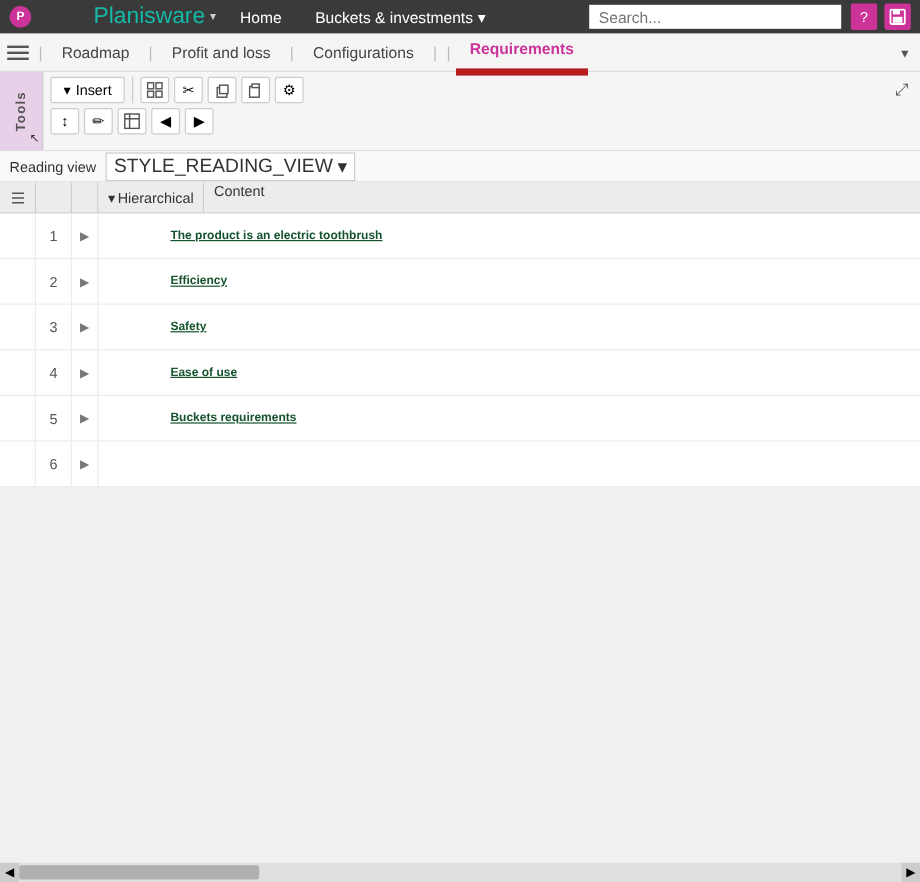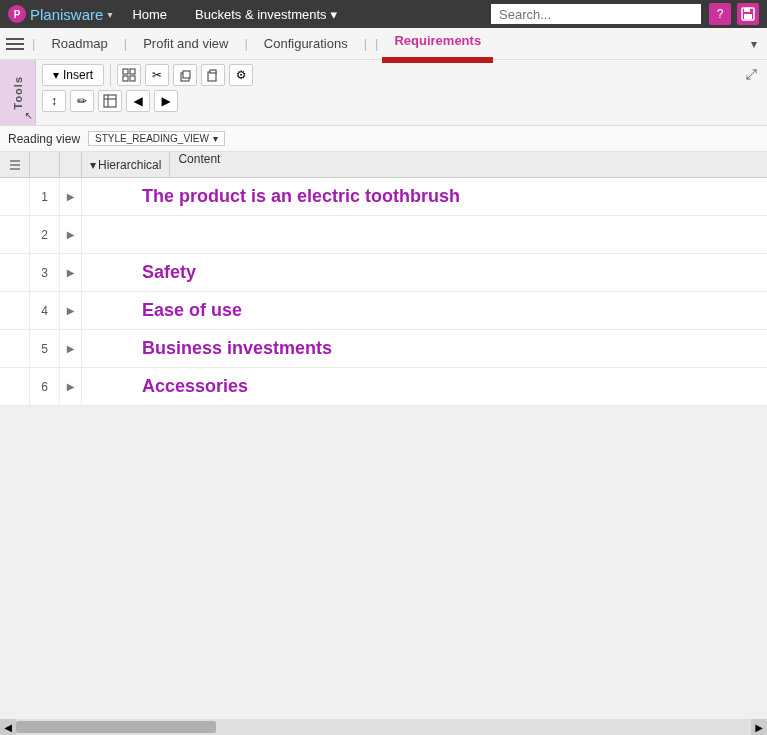--- a/index.html
+++ b/index.html
@@ -27,22 +27,23 @@
       background: #cc3399;
       border-radius: 50%;
       display: flex;
       align-items: center;
       justify-content: center;
       color: white;
       font-size: 10px;
       font-weight: bold;
     }
     .top-bar-brand {
-      color: #7dd3fc;
-      font-size: 15px;
+      color: #14b8a6;
+      font-size: 19px;
+      margin-left: 48px;
     }
     .top-bar-dropdown {
       color: #ccc;
       font-size: 10px;
       cursor: pointer;
     }
     .top-bar-home {
       color: #fff;
       font-size: 13px;
       padding: 0 12px;
@@ -240,21 +241,21 @@
       border-bottom: 1px solid #e0e0e0;
       height: 26px;
       padding: 0 8px;
       gap: 8px;
     }
     .reading-view-label {
       font-size: 12px;
       color: #333;
     }
     .reading-view-value {
-      font-size: 10px;
+      font-size: 16px;
       color: #333;
       background: #fff;
       border: 1px solid #ccc;
       padding: 1px 6px;
       cursor: pointer;
       display: flex;
       align-items: center;
       gap: 4px;
     }
 
@@ -338,24 +339,25 @@
       align-items: center;
       justify-content: center;
       border-right: 1px solid #ececec;
       height: 100%;
       cursor: pointer;
       color: #777;
       font-size: 10px;
     }
     .row-content {
       padding-left: 60px;
-      font-size: 18px;
-      color: #a21caf;
+      font-size: 10px;
+      color: #14532d;
       font-weight: bold;
       flex: 1;
+      text-decoration: underline;
     }
 
     
     .bottom-scrollbar {
       position: absolute;
       bottom: 0;
       left: 0;
       right: 0;
       height: 16px;
       background: #e8e8e8;
@@ -429,21 +431,21 @@
     <span></span>
       <span></span>
       <span></span>
   </div>
   <span class="tab-sep">|</span>
   <div class="tab-item">
     <span>Roadmap</span>
   </div>
   <span class="tab-sep">|</span>
   <div class="tab-item">
-    <span>Profit and view</span>
+    <span>Profit and loss</span>
   </div>
   <span class="tab-sep">|</span>
   <div class="tab-item">
     <span>Configurations</span>
   </div>
   <span class="tab-sep">|</span>
   <span class="tab-sep">|</span>
   <div class="tab-item active">
     <span>Requirements</span>
   </div>
@@ -546,20 +548,21 @@
       <div class="row-expand-col">▶</div>
       <div class="row-content">The product is an electric toothbrush</div>
     </div>
 
     <div class="table-row">
       <div class="row-icon-col"></div>
       <div class="row-num-col">
           <span>2</span>
         </div>
       <div class="row-expand-col">▶</div>
+      <div class="row-content">Efficiency</div>
     </div>
 
     <div class="table-row">
       <div class="row-icon-col"></div>
       <div class="row-num-col">
           <span>3</span>
         </div>
       <div class="row-expand-col">▶</div>
       <div class="row-content">Safety</div>
     </div>
@@ -572,30 +575,29 @@
       <div class="row-expand-col">▶</div>
       <div class="row-content">Ease of use</div>
     </div>
 
     <div class="table-row">
       <div class="row-icon-col"></div>
       <div class="row-num-col">
           <span>5</span>
         </div>
       <div class="row-expand-col">▶</div>
-      <div class="row-content">Business investments</div>
+      <div class="row-content">Buckets requirements</div>
     </div>
 
     <div class="table-row">
       <div class="row-icon-col"></div>
       <div class="row-num-col">
           <span>6</span>
         </div>
       <div class="row-expand-col">▶</div>
-      <div class="row-content">Accessories</div>
     </div>
 
   </div>
 
   <div class="bottom-scrollbar">
     <div class="scroll-arrow">◀</div>
     <div class="scroll-track">
       <div class="scroll-thumb"></div>
     </div>
     <div class="scroll-arrow">▶</div>

